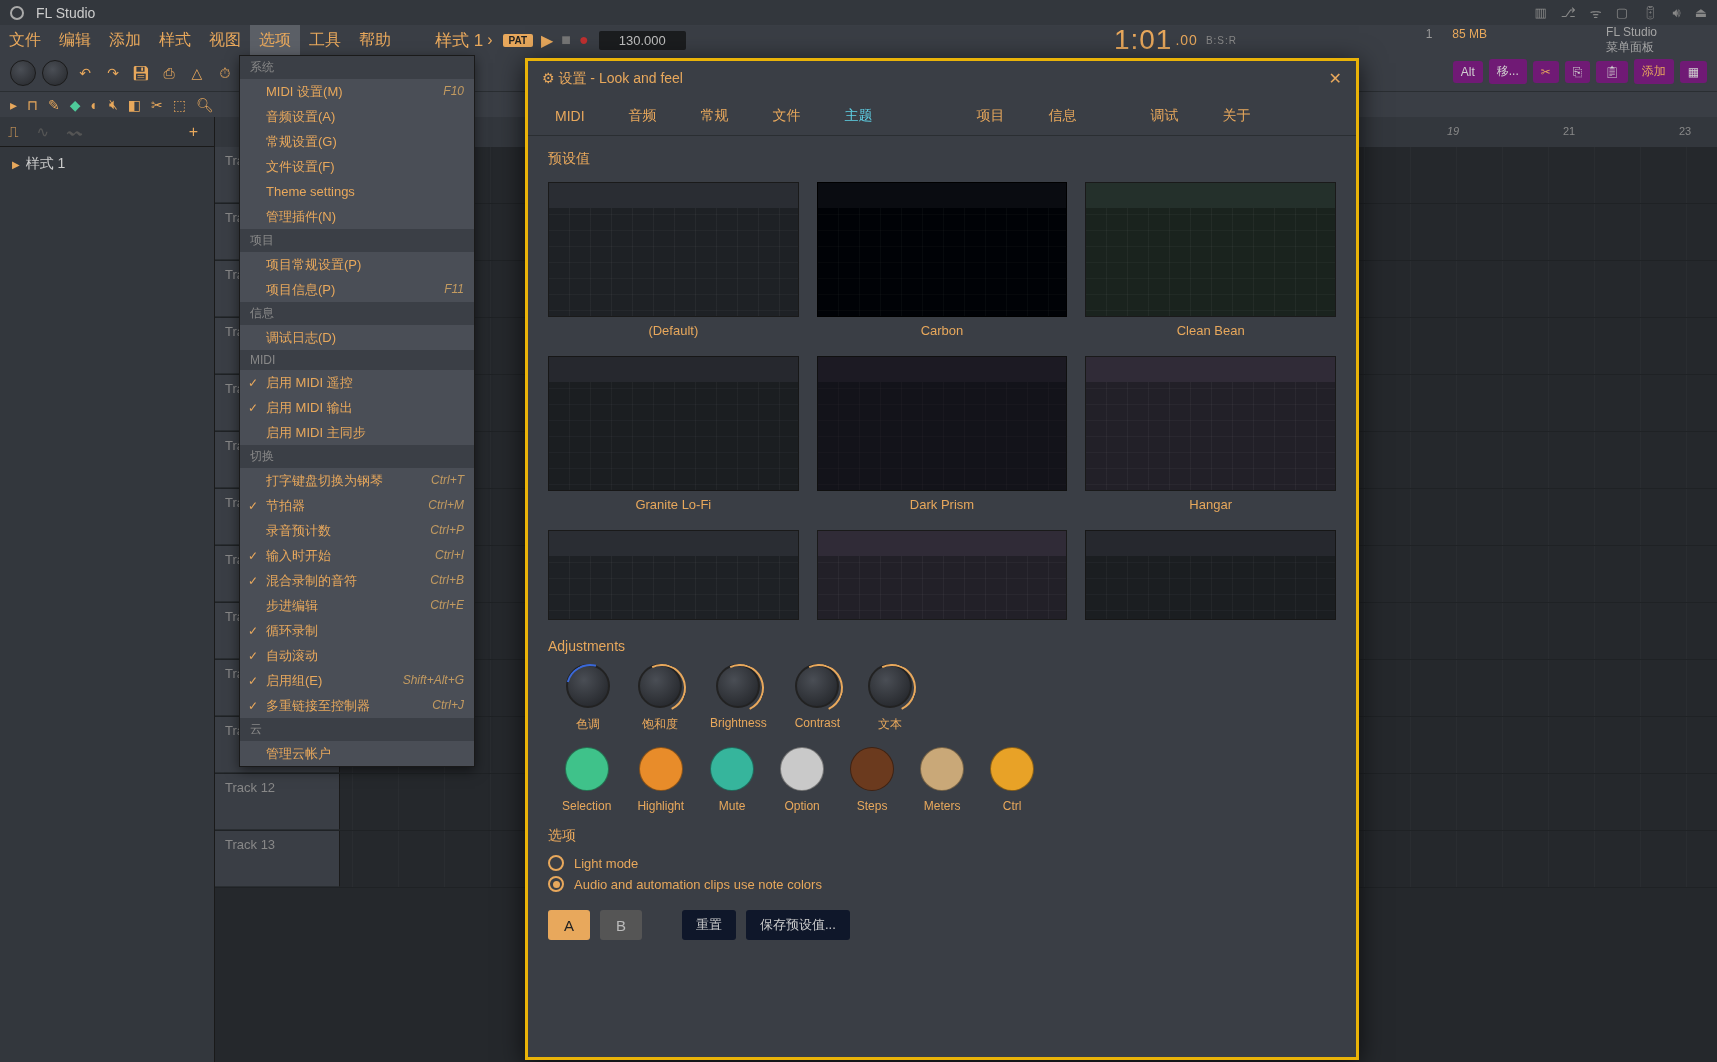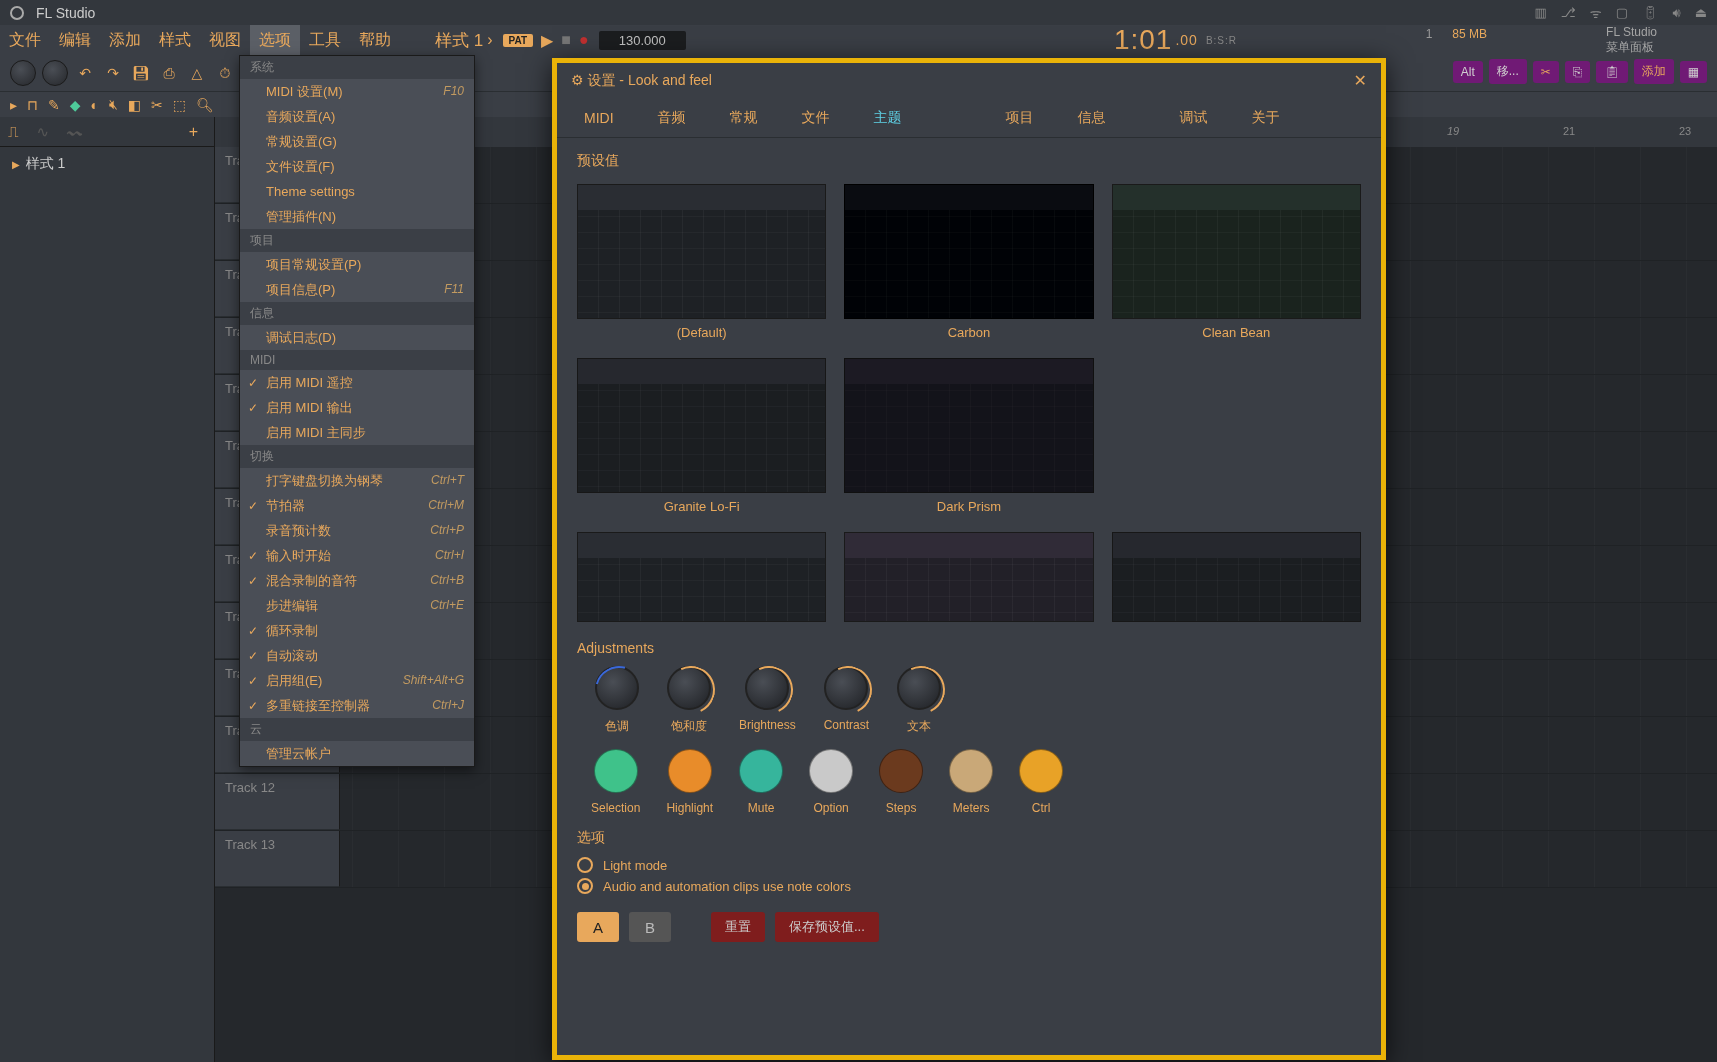--- a/index.html
+++ b/index.html
@@ -192,26 +192,26 @@
     line-height: 17px;
   }
   .dropdown .ditem .shortcut { color:#c29a60; font-style: italic; font-size:12px; }
   .dropdown .ditem .check {
     position:absolute; left:8px; top:5px; color:#e8a85c; font-size:12px;
   }
 
   
   .settings-dialog {
     position: absolute;
-    left: 552px;
+    left: 525px;
     top: 58px;
     width: 834px;
     height: 1002px;
     background: #3a3e45;
-    border: 5px solid #eab308;
+    border: 3px solid #eab308;
     box-shadow: 0 5px 25px rgba(0,0,0,0.7);
     z-index: 100;
   }
   .dlg-titlebar {
     height: 35px;
     display:flex; align-items:center; justify-content: space-between;
     padding: 0 14px;
     color:#e8a85c;
     font-size:14px;
     background:#3a3e45;
@@ -298,21 +298,21 @@
   .dlg-footer {
     display:flex; gap:10px; align-items:center; margin-top:18px;
   }
   .ab-btn {
     width:42px;height:30px; display:flex;align-items:center;justify-content:center;
     font-size:15px; border-radius:3px;
   }
   .ab-btn.A{ background:#e8a85c; color:#222;}
   .ab-btn.B{ background:#555; color:#bbb;}
   .dlg-btn {
-    background:#7f1d1d; color:#ccc; padding:6px 14px; font-size:13px; border-radius:3px;
+    background:#0f172a; color:#ccc; padding:6px 14px; font-size:13px; border-radius:3px;
   }
 </style>
 </head>
 <body>
 
 <div class="titlebar">
   <div class="titlebar-left">
     <span style="width:14px;height:14px;border:2px solid #aaa;border-radius:50%;"></span>
     <span>FL Studio</span>
   </div>
@@ -597,20 +597,24 @@
       </div>
     <div class="theme-grid" id="theme-row2">
         <div class="theme-card">
           <div class="theme-thumb t5"></div>
           <div class="name">Granite Lo-Fi</div>
         </div>
         <div class="theme-card">
           <div class="theme-thumb t4"></div>
           <div class="name">Dark Prism</div>
         </div>
+        <div class="theme-card">
+          <div class="theme-thumb t6"></div>
+          <div class="name">Hangar</div>
+        </div>
       </div>
     <div class="theme-grid" id="theme-row3">
       <div class="theme-card">
           <div class="theme-thumb small"></div>
         </div>
       <div class="theme-card">
           <div class="theme-thumb small t6"></div>
         </div>
       <div class="theme-card">
           <div class="theme-thumb small t5"></div>

